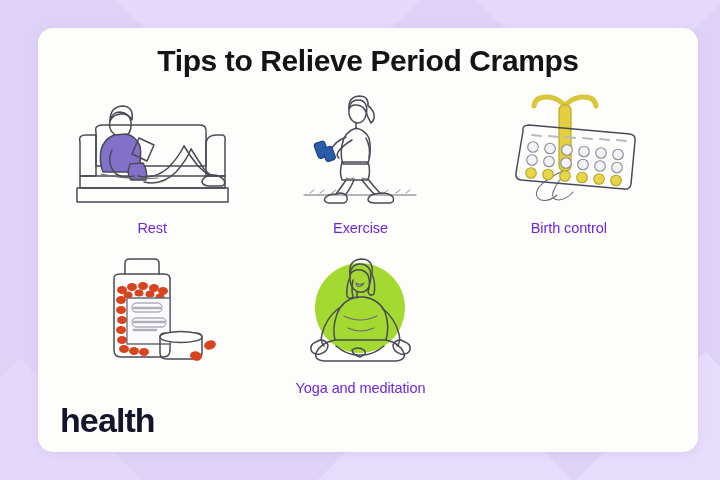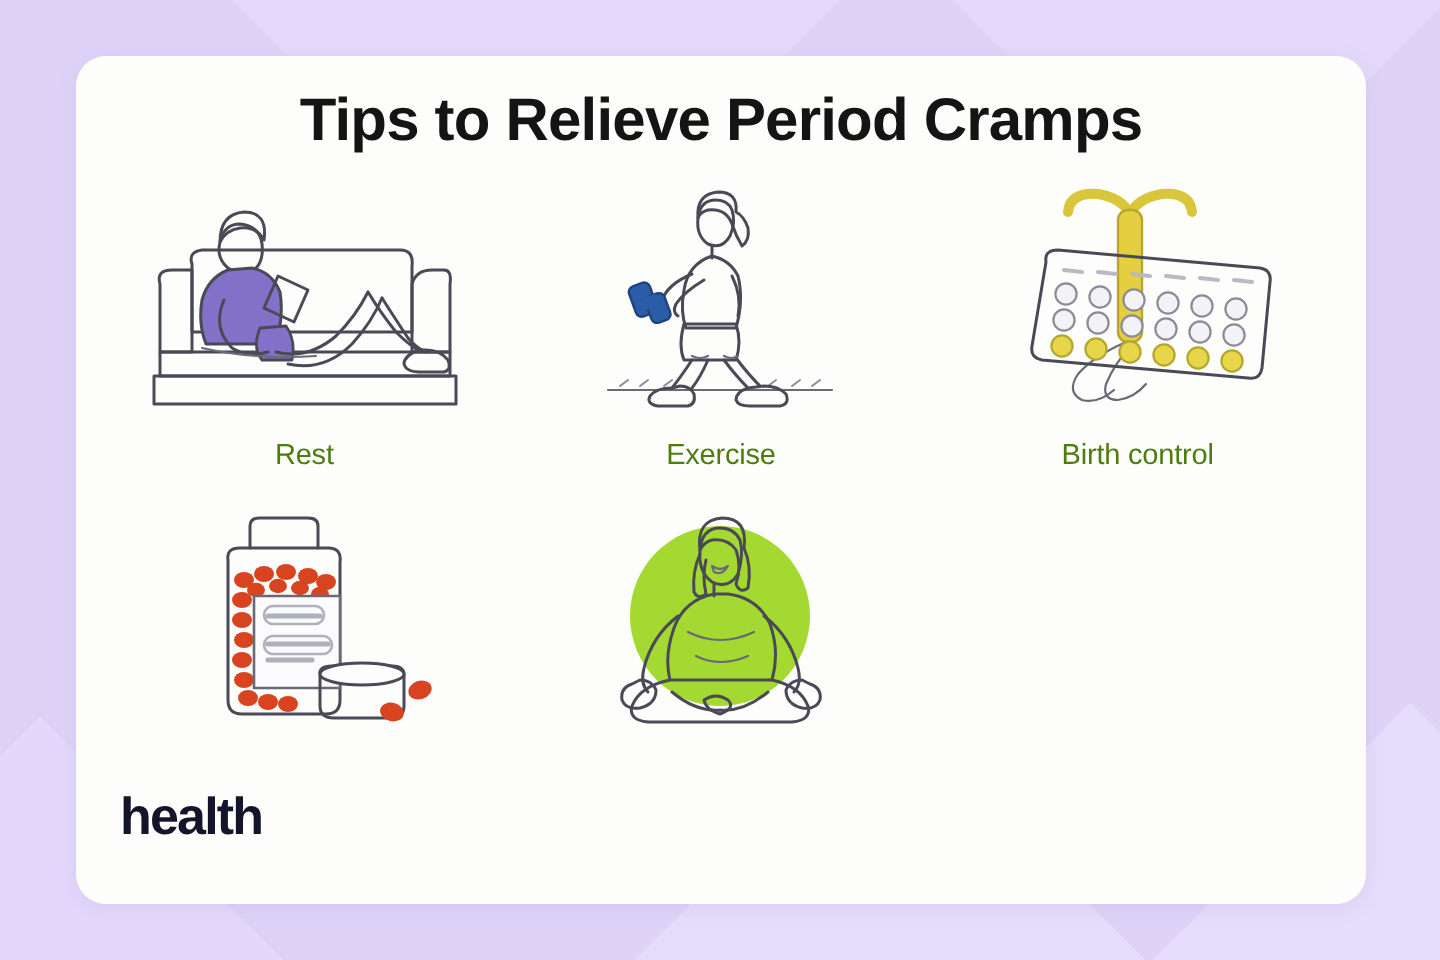--- a/index.html
+++ b/index.html
@@ -61,20 +61,21 @@
   #card {
     position: absolute;
     left: 38px;
     top: 28px;
     width: 645px;
     height: 424px;
     background: #fdfdfb;
     border-radius: 15px;
     box-shadow: 0 2px 10px rgba(120,100,170,0.10);
     overflow: hidden;
+    padding-left: 15px;
   }
 
   
   #title {
     position: absolute;
     top: 16px;
     left: 0;
     width: 100%;
     text-align: center;
     font-size: 30px;
@@ -104,33 +105,33 @@
     height: 122px;
     width: 100%;
     display: flex;
     align-items: flex-end;
     justify-content: center;
   }
   .tip-art svg { display: block; }
   .tip-label {
     margin-top: 7px;
     font-size: 14.5px;
-    color: #4d7c0f;
+    color: #6d28d9;
     text-align: left;
     line-height: 1.25;
     letter-spacing: -0.1px;
     max-width: 170px;
   }
 
   
   #logo {
     position: absolute;
     left: 22px;
-    bottom: 28px;
-    font-size: 26px;
+    bottom: 12px;
+    font-size: 34px;
     font-weight: 700;
     letter-spacing: -0.9px;
     color: #14142b;
   }
 
   
   .ln { fill: none; stroke: #4a4a57; stroke-width: 1.5; stroke-linecap: round; stroke-linejoin: round; }
   .ln-thin { fill: none; stroke: #6a6a76; stroke-width: 1.1; stroke-linecap: round; stroke-linejoin: round; }
 </style>
 </head>
@@ -367,18 +368,19 @@
 
           <path class="ln" d="M40 92 Q34 94 35 100 Q37 105 44 104 Q52 102 52 95 Q50 90 44 90 Z" fill="#fbfbfd"></path>
           <path class="ln" d="M129 92 Q135 94 134 100 Q132 105 125 104 Q117 102 117 95 Q119 90 125 90 Z" fill="#fbfbfd"></path>
 
           <path class="ln" d="M59 90 Q44 93 40 103 Q38 110 48 111 L120 111 Q130 110 128 103 Q124 93 110 90" fill="#fbfbfd"></path>
           <path class="ln" d="M60 96 Q72 106 84 105 Q96 106 108 96"></path>
 
           <path class="ln" d="M76 100 Q82 96 88 100 Q92 104 84 107 Q77 105 76 100 Z" fill="#fbfbfd"></path>
         </svg>
       </div>
+      <div class="tip-label">Yoga and meditation</div>
     </div>
 
   </div>
 
   <div id="logo">health</div>
 </div>
 
 </body></html>

